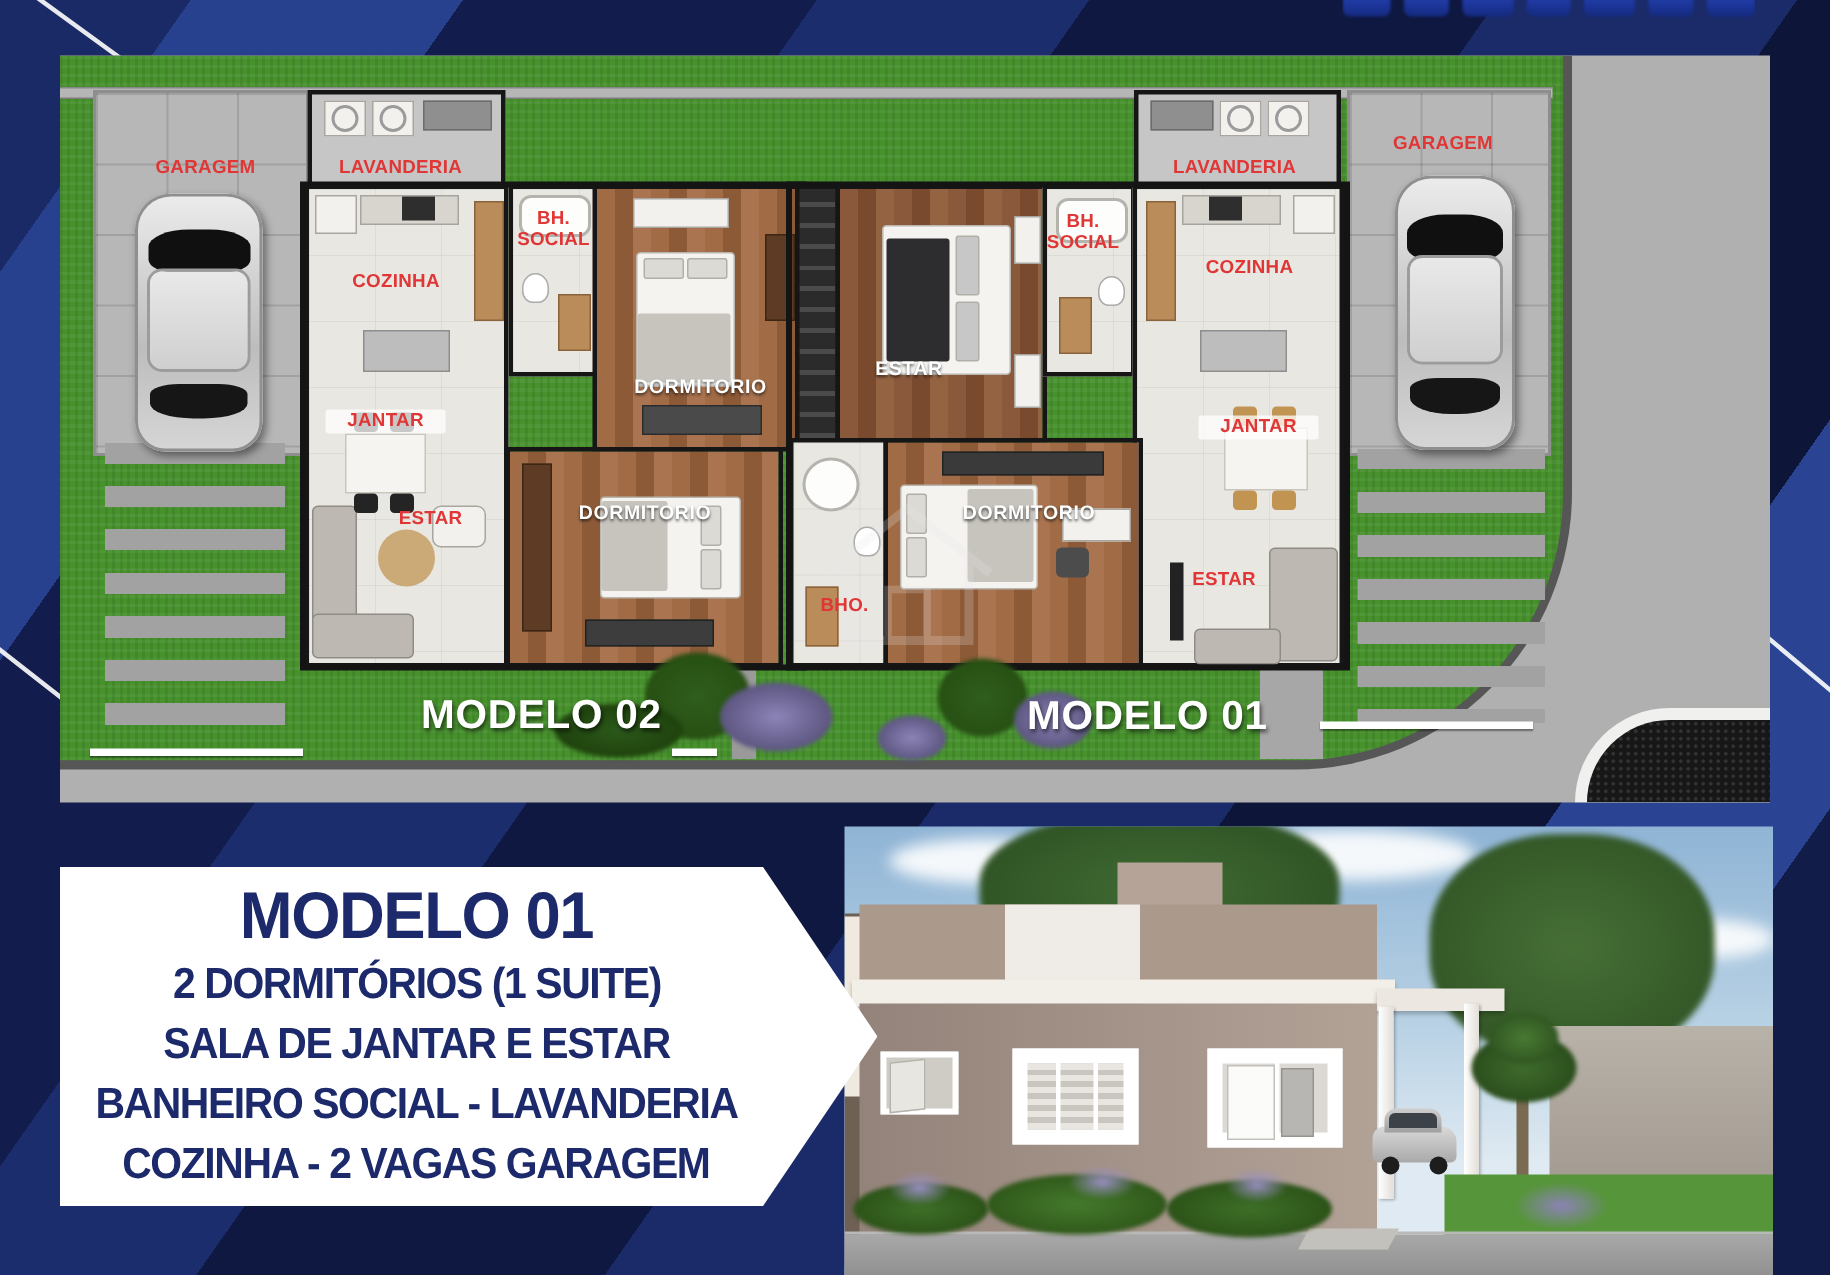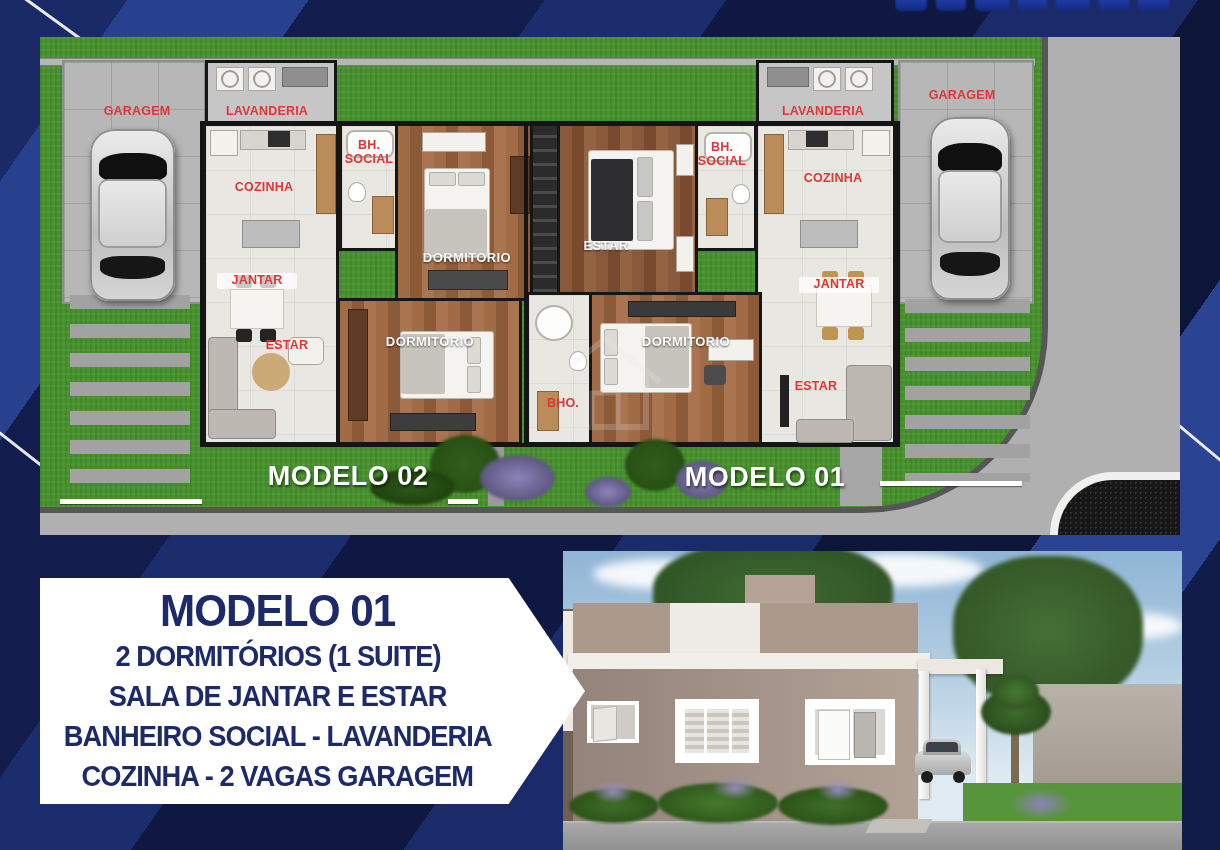--- a/index.html
+++ b/index.html
@@ -269,21 +269,21 @@
     <div class="rlabel" style="left:747px;top:135px;width:92px;">COZINHA</div>
     <div class="rlabel" style="left:759px;top:240px;width:80px;background:rgba(255,255,255,.75);border-radius:2px;padding:1px 0;">JANTAR</div>
     <div class="rlabel" style="left:736px;top:343px;width:80px;">ESTAR</div>
     <div class="rlabel" style="left:483px;top:360px;width:80px;">BHO.</div>
 
     <div class="wlabel" style="left:377px;top:213px;width:100px;">DORMITORIO</div>
     <div class="wlabel" style="left:516px;top:201px;width:100px;">ESTAR</div>
     <div class="wlabel" style="left:340px;top:297px;width:100px;">DORMITORIO</div>
     <div class="wlabel" style="left:596px;top:297px;width:100px;">DORMITORIO</div>
 
-    <div class="model-label" style="left:208px;top:424px;width:200px;">MODELO 02</div>
+    <div class="model-label" style="left:221px;top:424px;width:200px;">MODELO 02</div>
     <div class="model-label" style="left:625px;top:425px;width:200px;">MODELO 01</div>
   </div>
 
   <div id="photo">
     <div class="cloud" style="left:30px;top:8px;width:130px;height:30px;"></div>
     <div class="cloud" style="left:250px;top:2px;width:170px;height:34px;"></div>
     <div class="cloud" style="left:430px;top:24px;width:120px;height:28px;"></div>
     <div class="cloud" style="left:530px;top:62px;width:90px;height:26px;"></div>
     <div class="tree" style="left:90px;top:-10px;width:240px;height:105px;background:radial-gradient(#3f6b33,#2b4c20);"></div>
     <div class="tree" style="left:390px;top:5px;width:190px;height:150px;background:radial-gradient(#466f36,#2d4f21);"></div>

